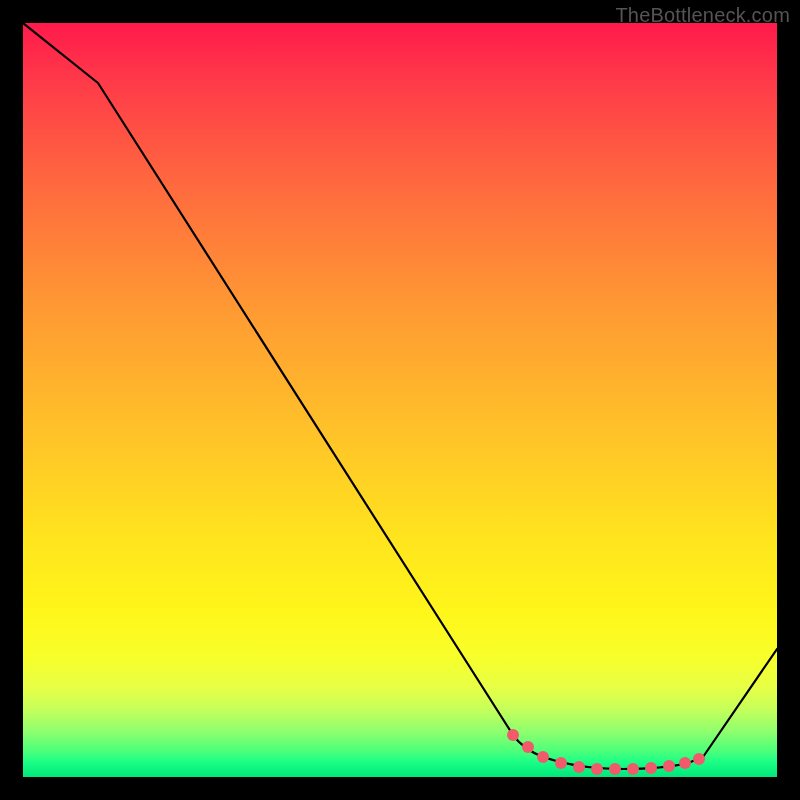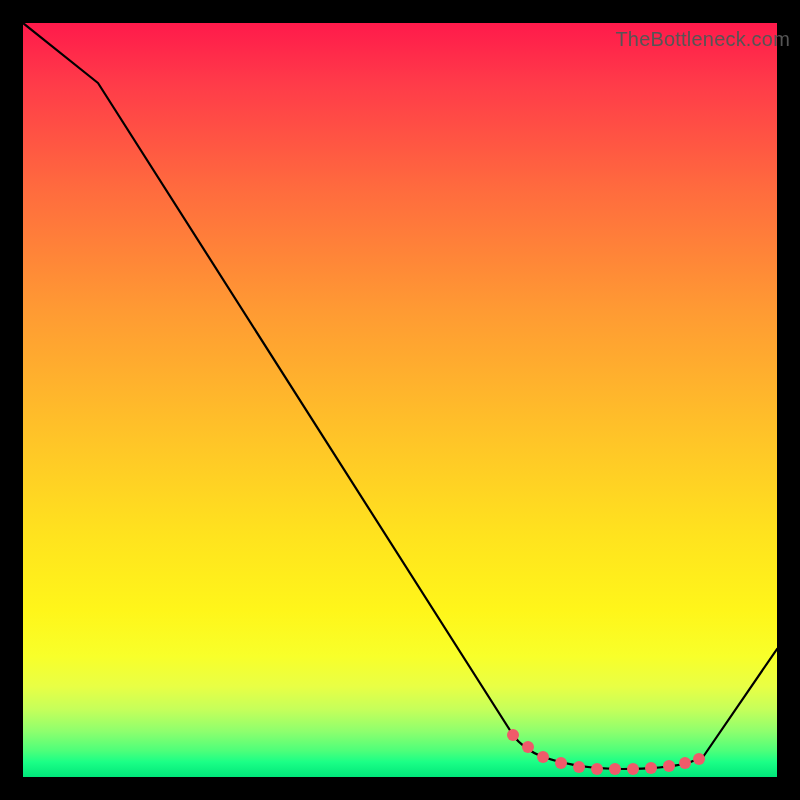--- a/index.html
+++ b/index.html
@@ -19,21 +19,20 @@
   }
   .watermark {
     position: absolute;
     top: 4px;
     right: 10px;
     color: #555;
     font-size: 20px;
     font-weight: 500;
     z-index: 5;
     letter-spacing: 0.2px;
-    margin-top: 24px;
   }
   .plot {
     position: absolute;
     left: 23px;
     top: 23px;
     width: 754px;
     height: 754px;
     overflow: hidden;
   }
   .gradient {

